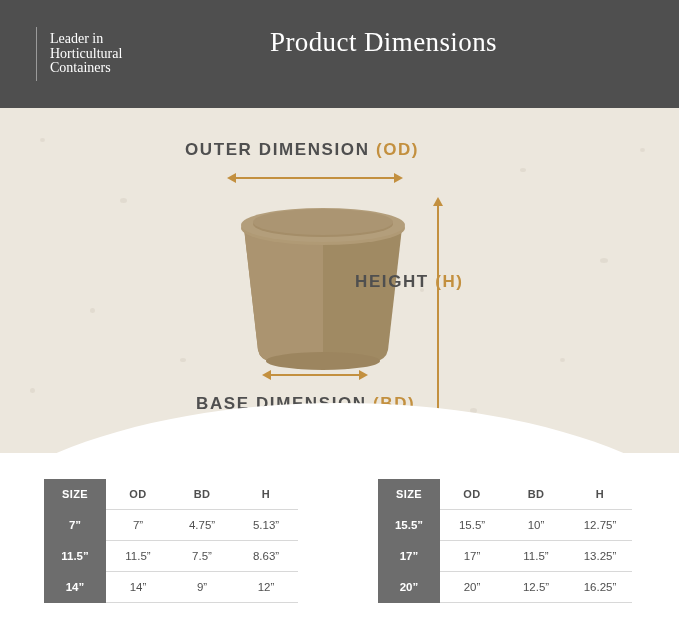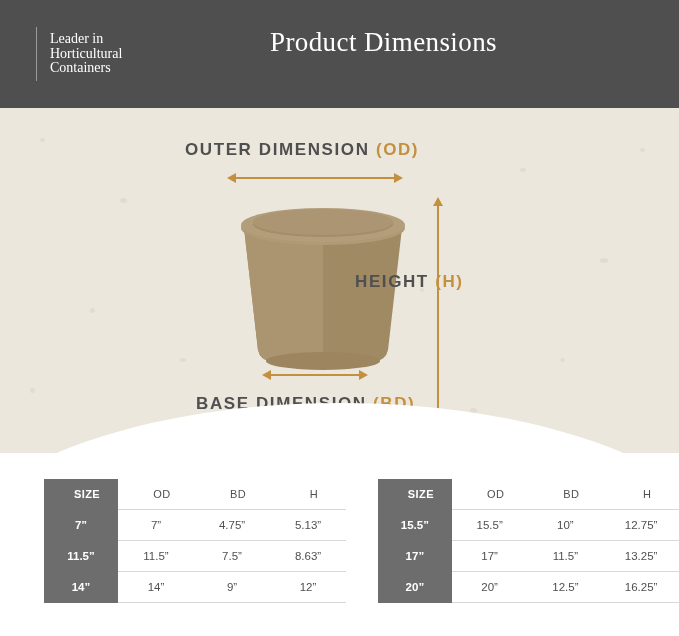--- a/index.html
+++ b/index.html
@@ -204,24 +204,23 @@
     padding: 0;
     text-align: center;
     vertical-align: middle;
   }
   .tbl th {
     background: #6d6d6d;
     color: #ffffff;
     font-weight: bold;
     font-size: 11px;
     letter-spacing: 0.4px;
-    padding-left: 12px;
   }
   .tbl th.hdr-size { width: 62px; }
-  .tbl th.hdr-col  { width: 64px; background: #ffffff; color: #4f4f4f; font-weight: normal; }
+  .tbl th.hdr-col  { width: 64px; background: #ffffff; color: #4f4f4f; font-weight: bold; }
   .tbl td.size-cell {
     background: #6d6d6d;
     color: #ffffff;
     font-weight: bold;
     width: 62px;
   }
   .tbl td.val-cell {
     width: 64px;
     background: #ffffff;
     border-bottom: 1px solid #d8d8d8;

